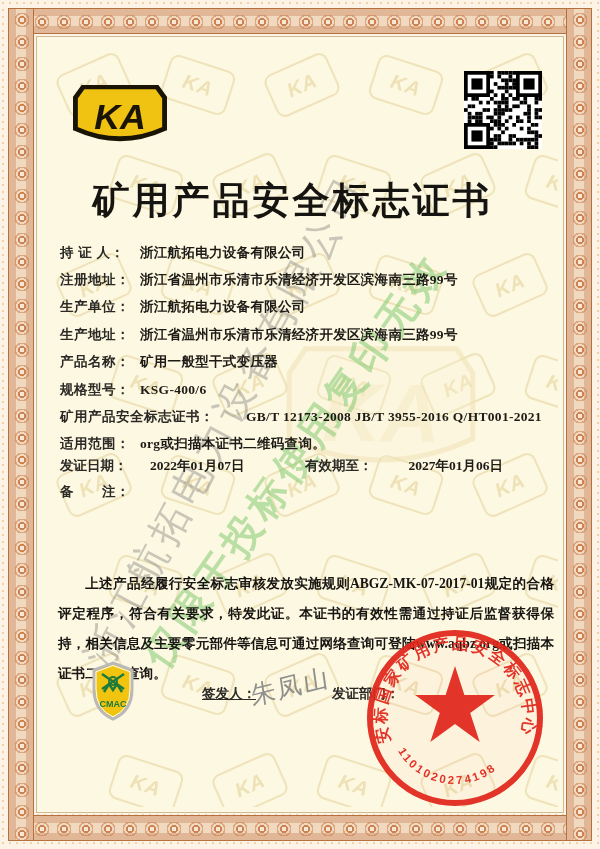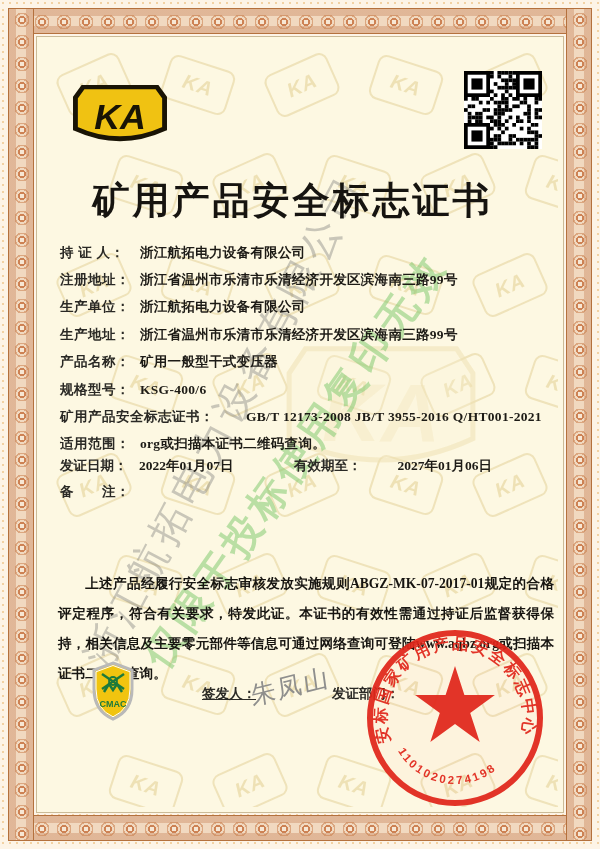--- a/index.html
+++ b/index.html
@@ -326,21 +326,21 @@
         <span class="lbl">矿用产品安全标志证书：</span>
         <span class="val">GB/T 12173-2008 JB/T 3955-2016 Q/HT001-2021</span>
       </div>
       <div class="frow">
         <span class="lbl">适用范围：</span>
         <span class="val">org或扫描本证书二维码查询。</span>
       </div>
     </div>
 
   <div class="dates-row">
-    <span class="lbl2" style="min-width:70px;margin-right:9px;">发证日期：</span>
+    <span class="lbl2" style="min-width:70px;margin-right:20px;">发证日期：</span>
     <span class="val2" style="min-width:155px;">2022年01月07日</span>
     <span class="lbl2" style="margin-right:36px;">有效期至：</span>
     <span class="val2">2027年01月06日</span>
   </div>
 
   <div class="remark-row">
     <span class="lbl">备　　注：</span>
   </div>
 
   <div class="notice">上述产品经履行安全标志审核发放实施规则ABGZ-MK-07-2017-01规定的合格评定程序，符合有关要求，特发此证。本证书的有效性需通过持证后监督获得保持，相关信息及主要零元部件等信息可通过网络查询可登陆www.aqbz.org或扫描本证书二维码查询。</div>

